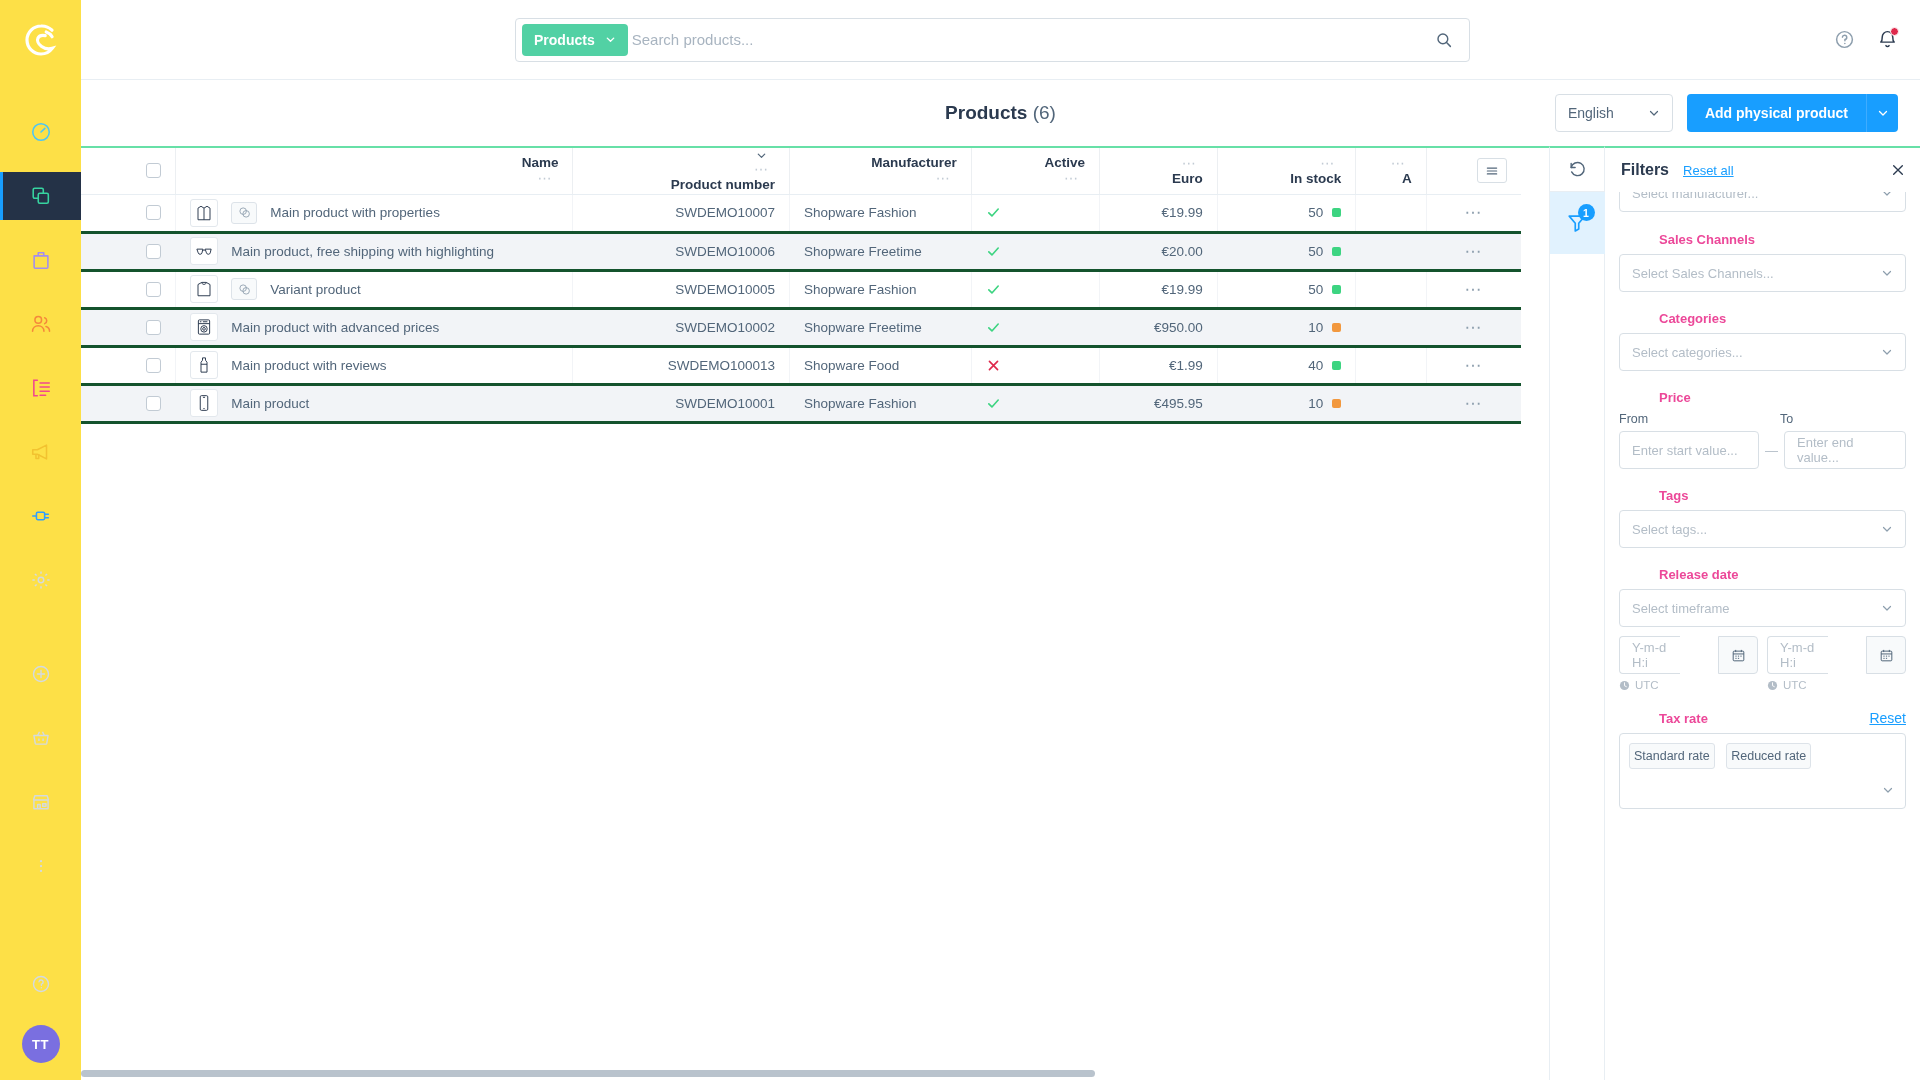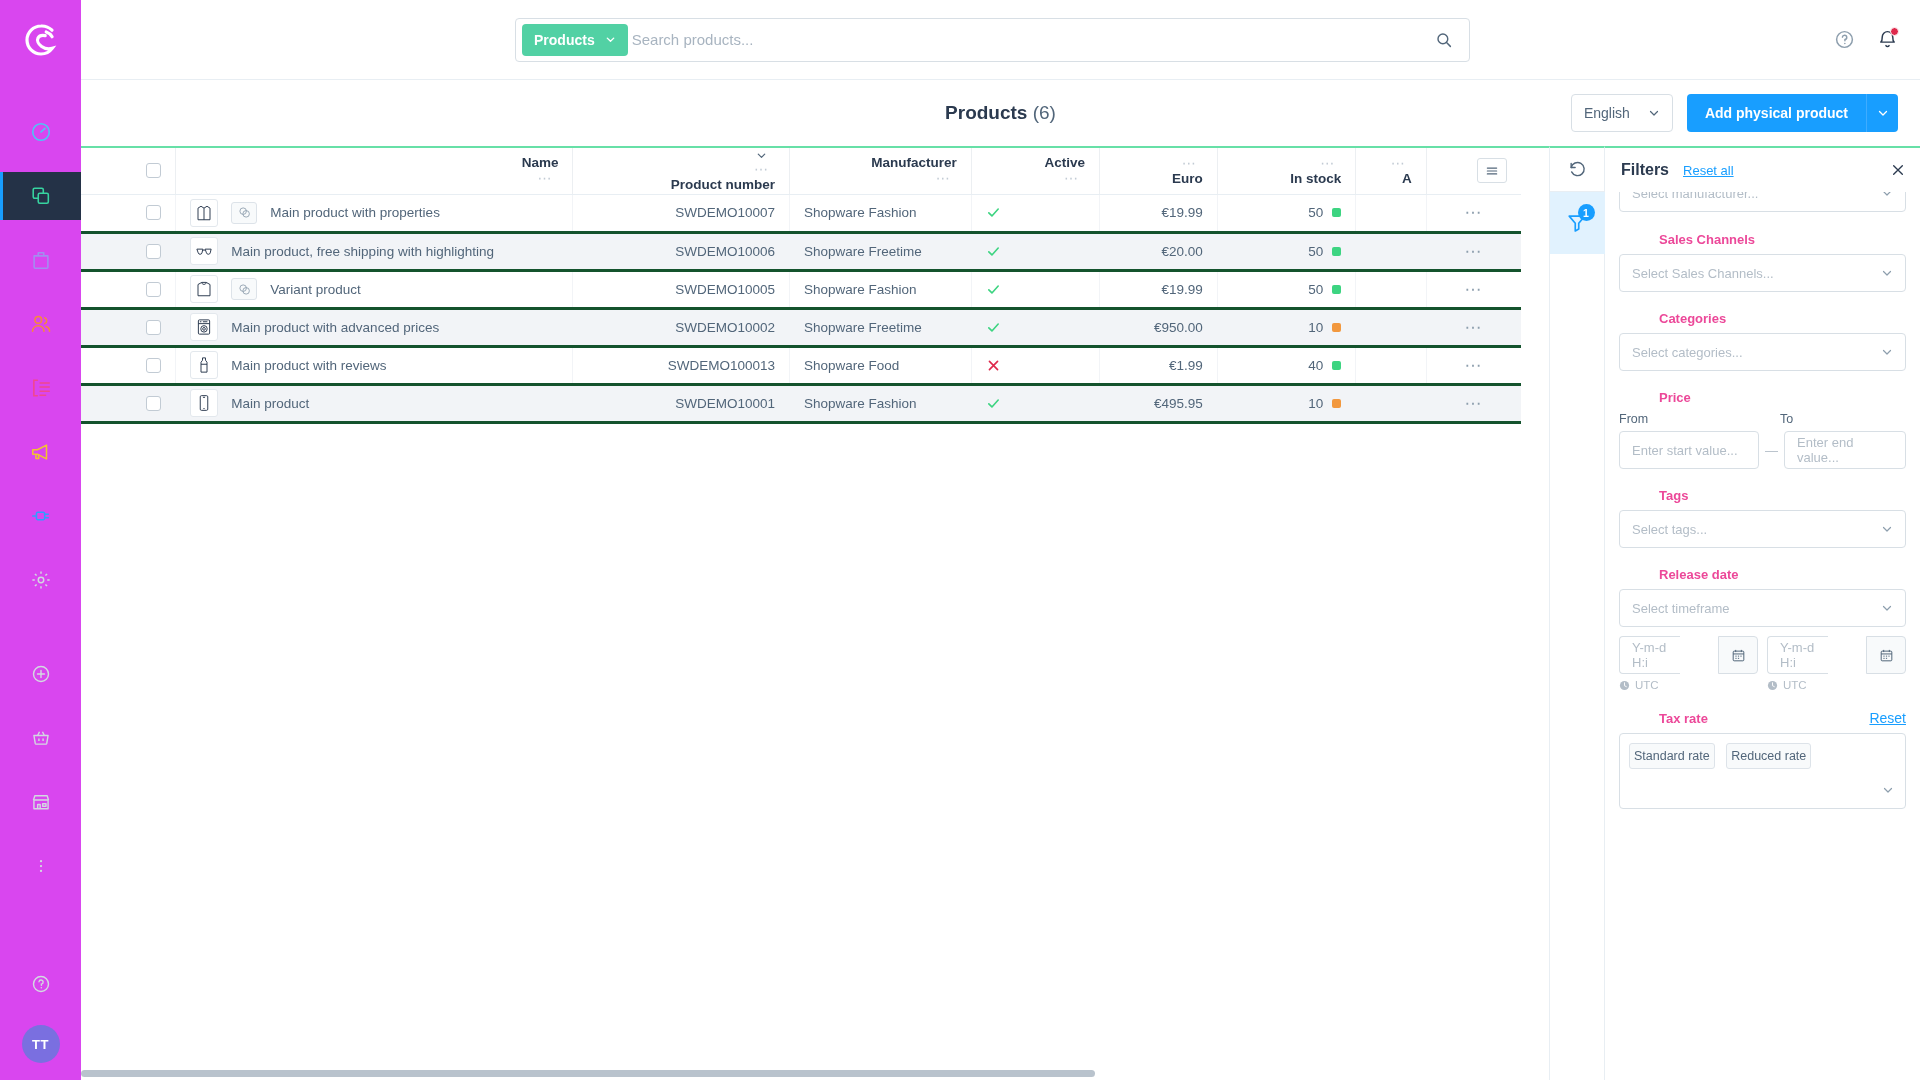--- a/index.html
+++ b/index.html
@@ -8,21 +8,21 @@
     overflow: hidden;
     font-family: "Liberation Sans", sans-serif;
     background: #fff;
     color: #52667a;
   }
   #app { position: relative; width: 1920px; height: 1080px; display: flex; }
 
   
   .sidebar {
     width: 81px; height: 1080px;
-    background: #d946ef;
+    background: #fde047;
     display: flex; flex-direction: column; align-items: center;
     flex-shrink: 0;
     position: relative;
   }
   .sb-logo { height: 80px; width: 100%; display:flex; align-items:center; justify-content:center; }
   .sb-item {
     width: 81px; height: 48px;
     display: flex; align-items: center; justify-content: center;
     position: relative; cursor: pointer;
   }
@@ -83,21 +83,21 @@
   }
   .page-title {
     position:absolute; left:0; right:0; text-align:center;
     font-size:19px; color:#2b3a4f; font-weight:700;
   }
   .page-title .cnt { font-weight:400; color:#52667a; }
   .head-actions {
     position:absolute; right:22px; display:flex; align-items:center; gap:14px;
   }
   .lang-select {
-    width:102px; height:38px; border:1px solid #d8dfe5; border-radius:4px;
+    width:118px; height:38px; border:1px solid #d8dfe5; border-radius:4px;
     background:#fff; display:flex; align-items:center; justify-content:space-between;
     padding:8px 12px; font-size:14px; color:#52667a; cursor:pointer;
   }
   .btn-primary {
     height:38px; background:#189eff; color:#fff; border:none;
     border-radius:4px 0 0 4px; padding:0 18px; font-size:14px; font-weight:600;
     cursor:pointer; font-family:"Liberation Sans", sans-serif;
   }
   .btn-primary-caret {
     height:38px; width:32px; background:#189eff; border-left:1px solid #3facff;

